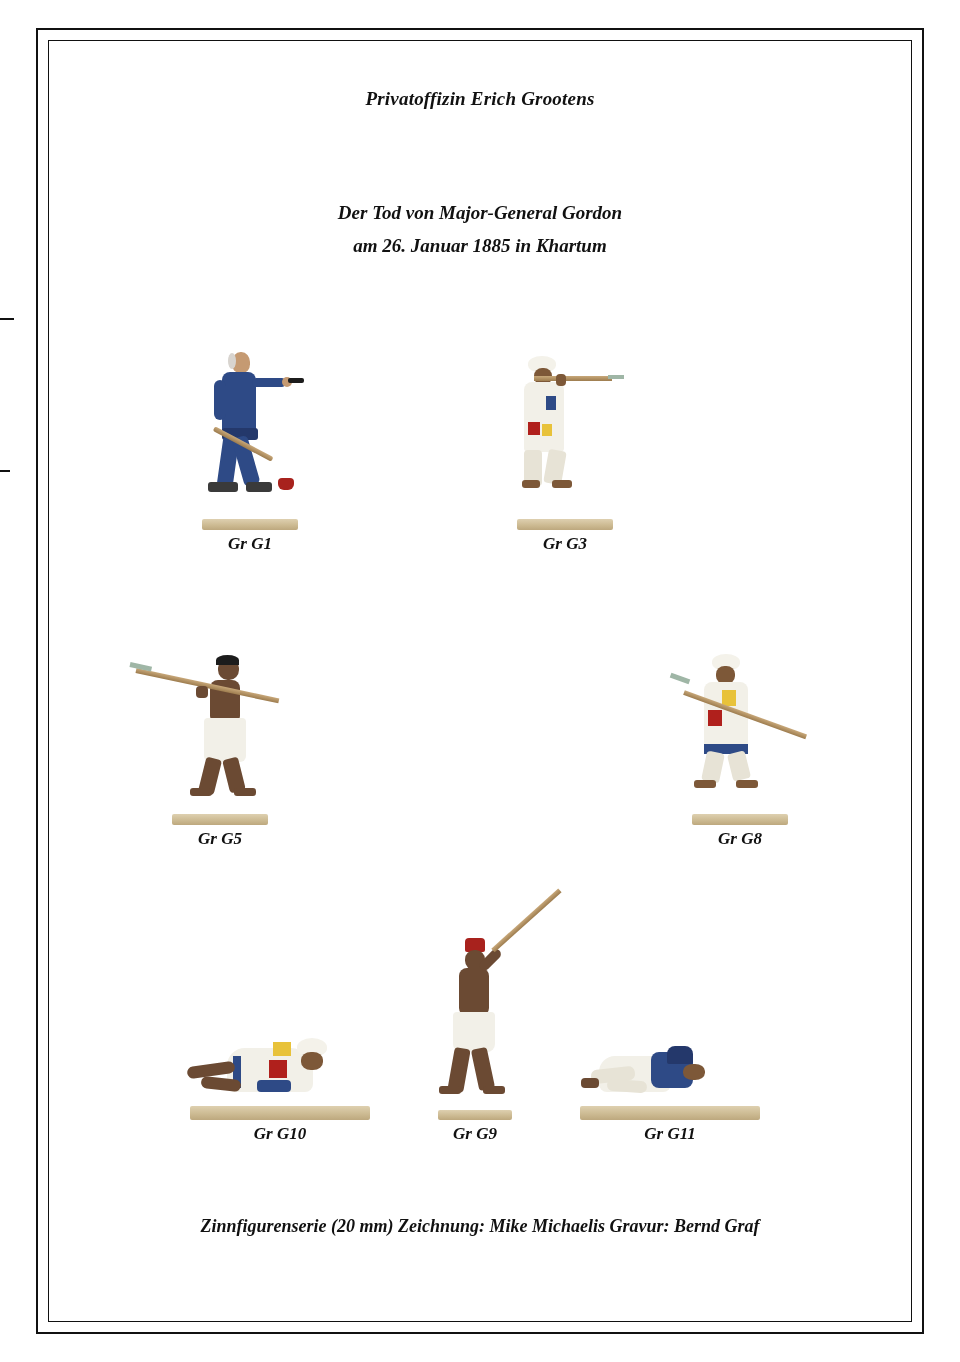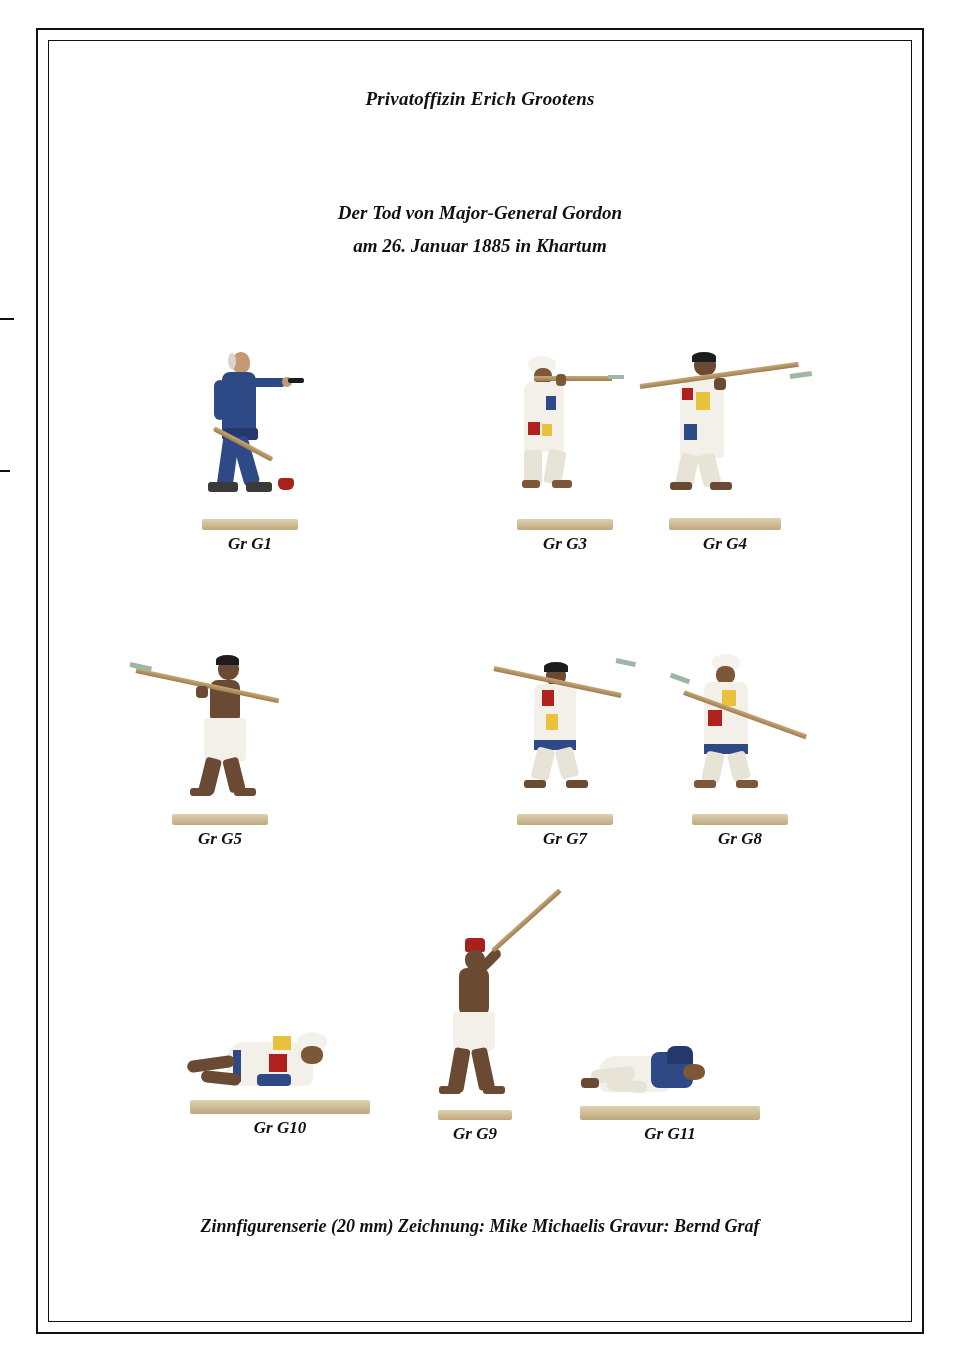--- a/index.html
+++ b/index.html
@@ -114,40 +114,20 @@
         <div class="p skin2" style="left:32px;top:140px;width:18px;height:8px;border-radius:3px;"></div>
         <div class="p skin2" style="left:62px;top:140px;width:20px;height:8px;border-radius:3px;"></div>
 
         <div class="p shaft" style="left:44px;top:36px;width:78px;height:5px;"></div>
         <div class="p blade" style="left:118px;top:35px;width:16px;height:4px;"></div>
         <div class="p skin2" style="left:66px;top:34px;width:10px;height:12px;border-radius:4px;"></div>
       </div>
       <div class="caption">Gr G3</div>
     </div>
 
-    <div class="cell" style="left:630px;top:0;width:190px;">
-      <div class="fig" style="width:190px;height:190px;">
-        <div class="base md"></div>
-        <div class="p skin" style="left:64px;top:14px;width:22px;height:22px;border-radius:46%;"></div>
-        <div class="p black" style="left:62px;top:12px;width:24px;height:10px;border-radius:50% 50% 0 0;"></div>
-        <div class="p white" style="left:50px;top:40px;width:44px;height:78px;border-radius:10px 10px 4px 4px;"></div>
-        <div class="p yellow" style="left:66px;top:52px;width:14px;height:18px;"></div>
-        <div class="p red" style="left:52px;top:48px;width:11px;height:12px;"></div>
-        <div class="p blue" style="left:54px;top:84px;width:13px;height:16px;"></div>
-        <div class="p white2" style="left:48px;top:114px;width:18px;height:34px;transform:rotate(12deg);border-radius:4px;"></div>
-        <div class="p white2" style="left:70px;top:114px;width:18px;height:32px;transform:rotate(-14deg);border-radius:4px;"></div>
-        <div class="p skin" style="left:40px;top:142px;width:22px;height:8px;border-radius:3px;"></div>
-        <div class="p skin" style="left:80px;top:142px;width:22px;height:8px;border-radius:3px;"></div>
-
-        <div class="p shaft rot-g" style="left:10px;top:44px;width:160px;height:5px;"></div>
-        <div class="p blade rot-g" style="left:160px;top:34px;width:22px;height:5px;"></div>
-        <div class="p skin" style="left:84px;top:38px;width:12px;height:12px;border-radius:4px;"></div>
-      </div>
-      <div class="caption">Gr G4</div>
-    </div>
   </div>
 
   <div class="row" style="top:640px;height:230px;">
 
     <div class="cell" style="left:130px;top:0;width:180px;">
       <div class="fig" style="width:180px;height:185px;">
         <div class="base sm"></div>
         <div class="p skin" style="left:88px;top:18px;width:21px;height:22px;border-radius:46%;"></div>
         <div class="p black" style="left:86px;top:15px;width:23px;height:10px;border-radius:50% 50% 0 0;"></div>
         <div class="p skin" style="left:80px;top:40px;width:30px;height:44px;border-radius:8px;"></div>
@@ -157,39 +137,20 @@
         <div class="p skin" style="left:60px;top:148px;width:22px;height:8px;border-radius:3px;"></div>
         <div class="p skin" style="left:104px;top:148px;width:22px;height:8px;border-radius:3px;"></div>
         <div class="p shaft rot-d" style="left:6px;top:28px;width:146px;height:5px;"></div>
         <div class="p blade rot-d" style="left:0px;top:22px;width:22px;height:5px;"></div>
         <div class="p skin" style="left:66px;top:46px;width:12px;height:12px;border-radius:4px;"></div>
       </div>
       <div class="caption">Gr G5</div>
     </div>
 
 
-    <div class="cell" style="left:480px;top:0;width:170px;">
-      <div class="fig" style="width:170px;height:185px;">
-        <div class="base sm"></div>
-        <div class="p skin" style="left:66px;top:26px;width:20px;height:20px;border-radius:46%;"></div>
-        <div class="p black" style="left:64px;top:22px;width:24px;height:10px;border-radius:50% 50% 0 0;"></div>
-        <div class="p white" style="left:54px;top:44px;width:42px;height:66px;border-radius:8px;"></div>
-        <div class="p red" style="left:62px;top:50px;width:12px;height:16px;"></div>
-        <div class="p yellow" style="left:66px;top:74px;width:12px;height:16px;"></div>
-        <div class="p blue" style="left:54px;top:100px;width:42px;height:10px;"></div>
-        <div class="p white2" style="left:54px;top:108px;width:18px;height:32px;transform:rotate(14deg);border-radius:4px;"></div>
-        <div class="p white2" style="left:78px;top:108px;width:18px;height:30px;transform:rotate(-14deg);border-radius:4px;"></div>
-        <div class="p skin" style="left:44px;top:140px;width:22px;height:8px;border-radius:3px;"></div>
-        <div class="p skin" style="left:86px;top:140px;width:22px;height:8px;border-radius:3px;"></div>
-
-        <div class="p shaft rot-d" style="left:14px;top:26px;width:130px;height:5px;"></div>
-        <div class="p blade rot-d" style="left:136px;top:18px;width:20px;height:5px;"></div>
-      </div>
-      <div class="caption">Gr G7</div>
-    </div>
 
     <div class="cell" style="left:650px;top:0;width:180px;">
       <div class="fig" style="width:180px;height:185px;">
         <div class="base sm"></div>
         <div class="p turban" style="left:62px;top:14px;width:28px;height:16px;"></div>
         <div class="p skin2" style="left:66px;top:26px;width:19px;height:18px;border-radius:45%;"></div>
         <div class="p white" style="left:54px;top:42px;width:44px;height:70px;border-radius:8px;"></div>
         <div class="p yellow" style="left:72px;top:50px;width:14px;height:16px;"></div>
         <div class="p red" style="left:58px;top:70px;width:14px;height:16px;"></div>
         <div class="p blue" style="left:54px;top:104px;width:44px;height:10px;"></div>
@@ -200,21 +161,21 @@
 
         <div class="p shaft rot-h" style="left:34px;top:50px;width:130px;height:5px;"></div>
         <div class="p blade" style="left:20px;top:36px;width:20px;height:5px;transform:rotate(20deg);"></div>
       </div>
       <div class="caption">Gr G8</div>
     </div>
   </div>
 
   <div class="row" style="top:900px;height:250px;">
 
-    <div class="cell" style="left:165px;top:54px;width:230px;">
+    <div class="cell" style="left:165px;top:60px;width:230px;">
       <div class="fig" style="width:230px;height:160px;">
         <div class="base lg"></div>
         <div class="p white" style="left:62px;top:88px;width:86px;height:44px;border-radius:18px 22px 8px 8px;"></div>
         <div class="p blue" style="left:68px;top:96px;width:8px;height:32px;"></div>
         <div class="p red" style="left:104px;top:100px;width:18px;height:18px;"></div>
         <div class="p yellow" style="left:108px;top:82px;width:18px;height:14px;"></div>
         <div class="p turban" style="left:132px;top:78px;width:30px;height:18px;"></div>
         <div class="p skin2" style="left:136px;top:92px;width:22px;height:18px;border-radius:45%;"></div>
         <div class="p skin" style="left:22px;top:104px;width:48px;height:12px;border-radius:6px;transform:rotate(-8deg);"></div>
         <div class="p skin" style="left:36px;top:118px;width:40px;height:12px;border-radius:6px;transform:rotate(6deg);"></div>

